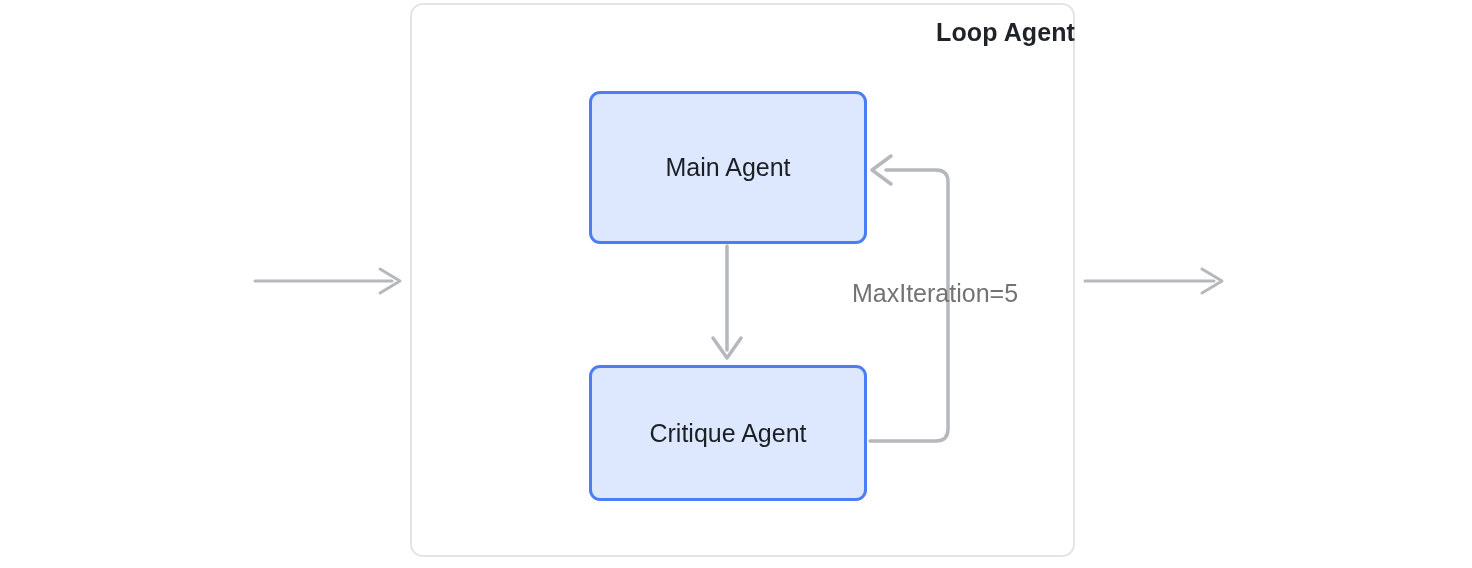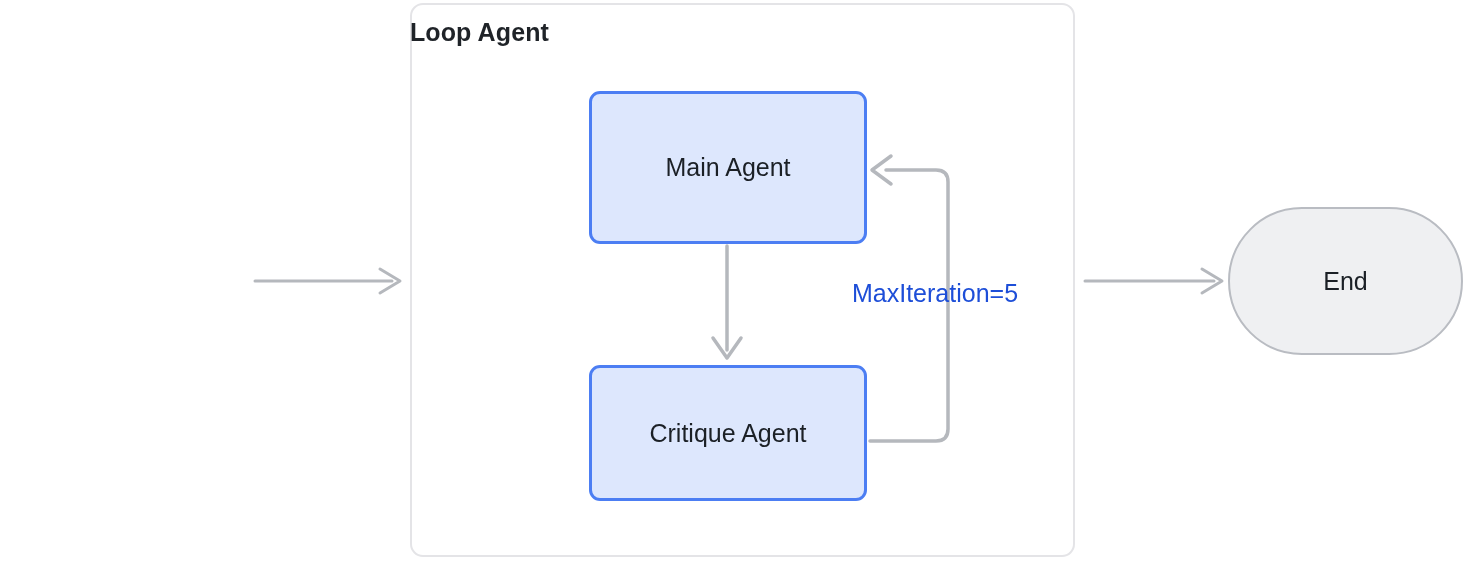--- a/index.html
+++ b/index.html
@@ -36,21 +36,21 @@
     box-sizing: border-box;
     border: 2px solid #e4e4e7;
     border-radius: 13px;
     background: #ffffff;
   }
   .group-title {
     position: absolute;
     left: 410px;
     top: 18px;
     width: 665px;
-    text-align: left;
+    text-align: right;
     font-size: 25px;
     font-weight: bold;
     color: #1f2328;
     letter-spacing: 0.1px;
   }
 
   
   .node-agent {
     position: absolute;
     box-sizing: border-box;
@@ -109,21 +109,21 @@
     width: 235px;
     height: 148px;
   }
 
   
   .edge-label {
     position: absolute;
     left: 852px;
     top: 281px;
     font-size: 25px;
-    color: #1d4ed8;
+    color: #737373;
     white-space: nowrap;
     line-height: 1;
   }
 </style>
 </head>
 <body>
 
 <div id="canvas">
 
   <div class="group-box"></div>
@@ -154,19 +154,16 @@
 
 
   <div class="node-agent" id="node-main-agent">
     <span class="node-label">Main Agent</span>
   </div>
 
   <div class="node-agent" id="node-critique-agent">
     <span class="node-label">Critique Agent</span>
   </div>
 
-  <div class="node-terminal" id="node-end">
-    <span class="node-label">End</span>
-  </div>
 
   <div class="edge-label">MaxIteration=5</div>
 
 </div>
 
 </body></html>

